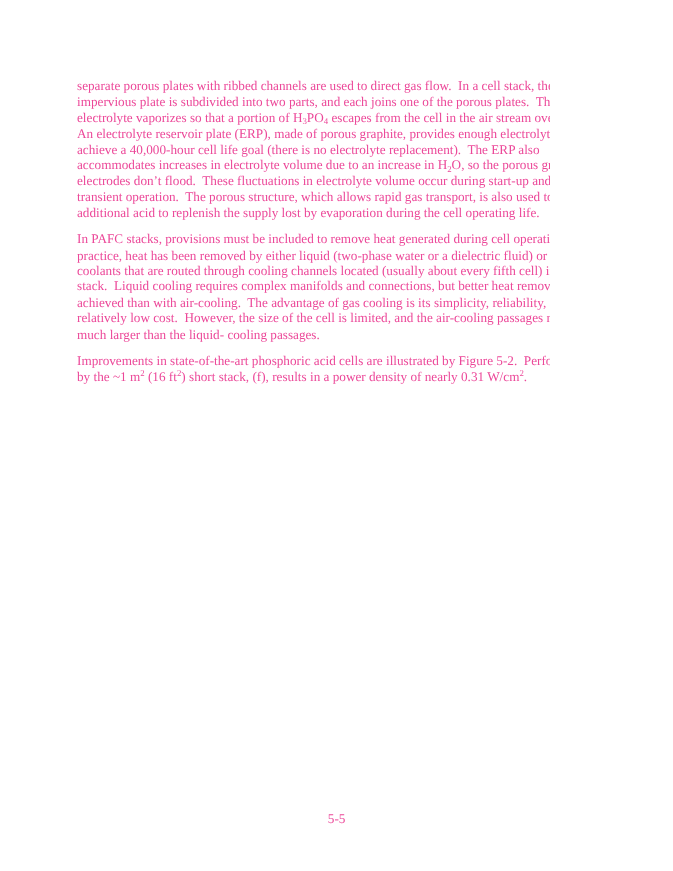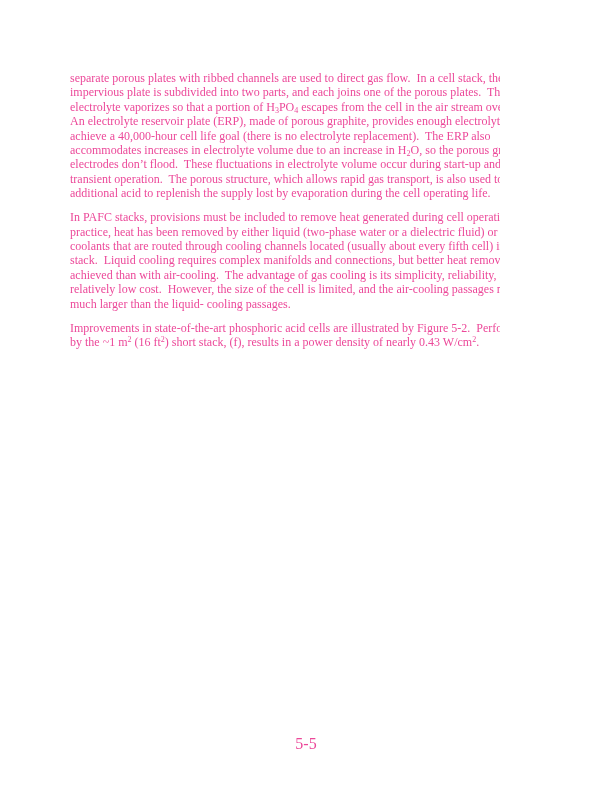--- a/index.html
+++ b/index.html
@@ -42,27 +42,27 @@
     vertical-align: baseline;
     position: relative;
     top: -4px;
   }
   .page-number {
     position: absolute;
     top: 737px;
     left: 0;
     width: 612px;
     text-align: center;
-    font-size: 16px;
+    font-size: 12px;
     line-height: 14.4px;
   }
 </style>
 </head>
 <body>
 
 <div class="page">
   <div class="text-block">
     <p class="para"><span>separate porous plates with ribbed channels are used to direct gas flow.  In a cell stack, the impervious plate is subdivided into two parts, and each joins one of the porous plates.  The electrolyte vaporizes so that a portion of H</span><sub>3</sub><span>PO</span><sub>4</sub><span> escapes from the cell in the air stream over time.  An electrolyte reservoir plate (ERP), made of porous graphite, provides enough electrolyte to achieve a 40,000-hour cell life goal (there is no electrolyte replacement).  The ERP also accommodates increases in electrolyte volume due to an increase in H</span><sub>2</sub><span>O, so the porous graphite electrodes don’t flood.  These fluctuations in electrolyte volume occur during start-up and during transient operation.  The porous structure, which allows rapid gas transport, is also used to store additional acid to replenish the supply lost by evaporation during the cell operating life.</span></p>
     <p class="para"><span>In PAFC stacks, provisions must be included to remove heat generated during cell operation.  In practice, heat has been removed by either liquid (two-phase water or a dielectric fluid) or gas (air) coolants that are routed through cooling channels located (usually about every fifth cell) in the cell stack.  Liquid cooling requires complex manifolds and connections, but better heat removal is achieved than with air-cooling.  The advantage of gas cooling is its simplicity, reliability, and relatively low cost.  However, the size of the cell is limited, and the air-cooling passages must be much larger than the liquid- cooling passages.</span></p>
-    <p class="para"><span>Improvements in state-of-the-art phosphoric acid cells are illustrated by Figure 5-2.  Performance by the ~1 m</span><sup>2</sup><span> (16 ft</span><sup>2</sup><span>) short stack, (f), results in a power density of nearly 0.43 W/cm</span><sup>2</sup><span>.</span></p>
+    <p class="para"><span>Improvements in state-of-the-art phosphoric acid cells are illustrated by Figure 5-2.  Performance by the ~1 m</span><sup>2</sup><span> (16 ft</span><sup>2</sup><span>) short stack, (f), results in a power density of nearly 0.31 W/cm</span><sup>2</sup><span>.</span></p>
   </div>
   <div class="page-number">5-5</div>
 </div>
 
 </body></html>

